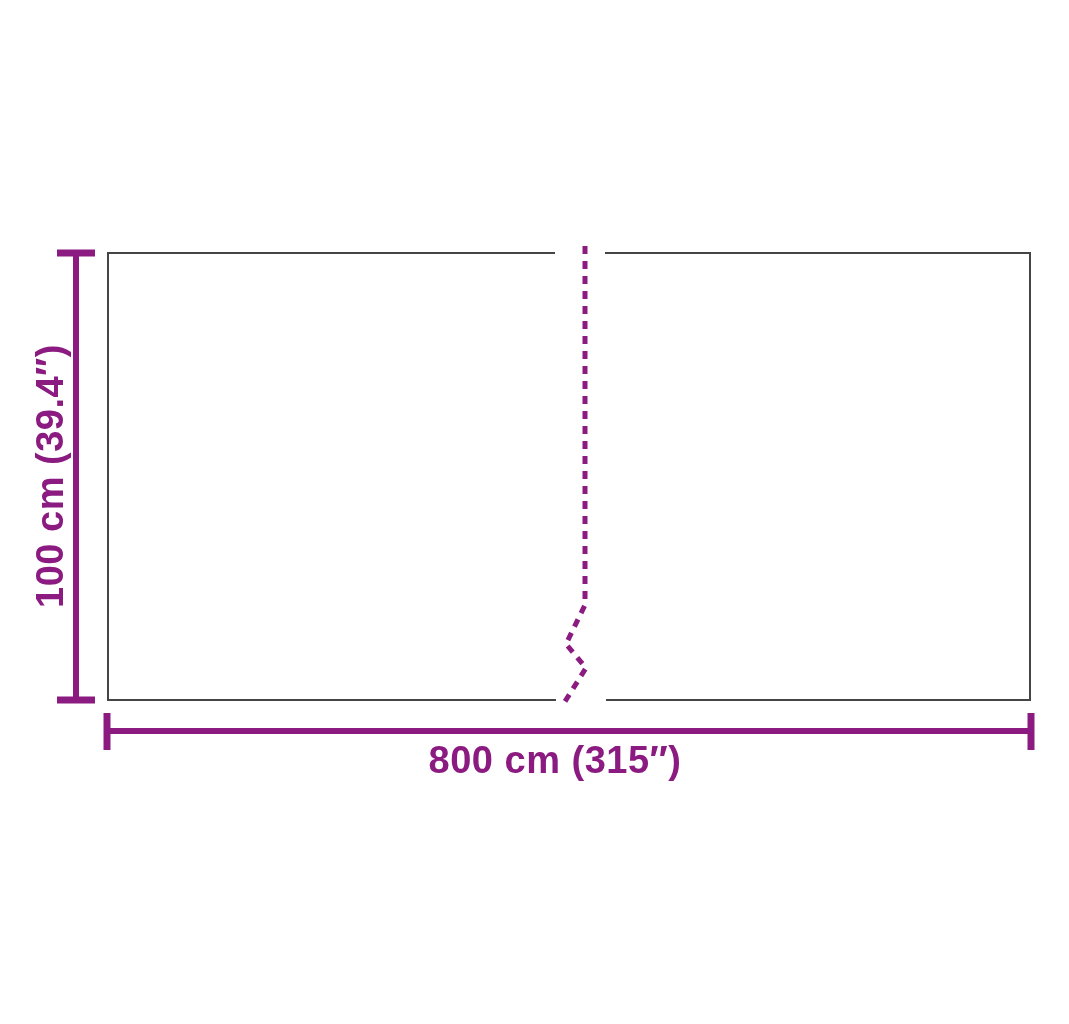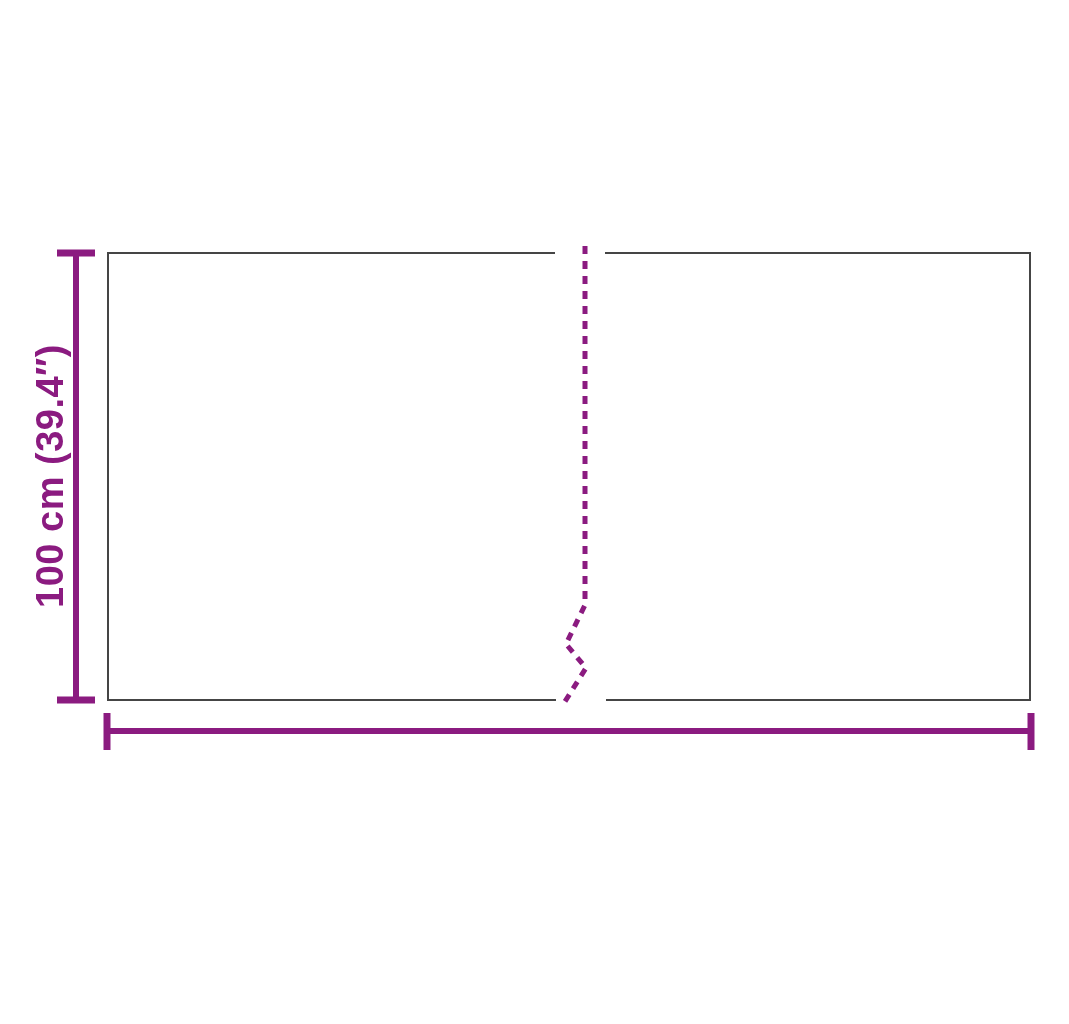--- a/index.html
+++ b/index.html
@@ -83,14 +83,15 @@
 
     <g>
       <line class="accent-stroke dim-cap" x1="107" y1="713" x2="107" y2="750"></line>
       <line class="accent-stroke dim-main" x1="104" y1="731" x2="1034" y2="731"></line>
       <line class="accent-stroke dim-cap" x1="1031" y1="713" x2="1031" y2="750"></line>
     </g>
   </svg>
 
   <div class="dim-label height-label">100 cm (39.4″)</div>
 
+  <div class="dim-label width-label">800 cm (315″)</div>
 
 </div>
 
 </body></html>

